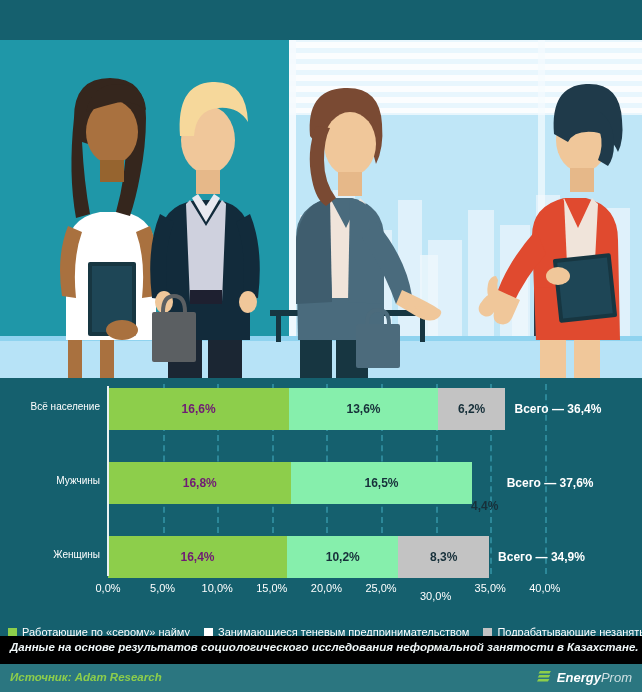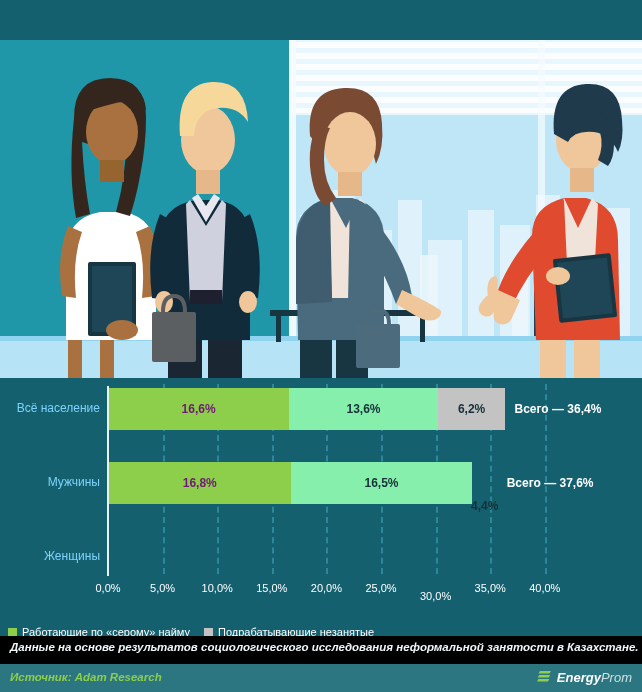--- a/index.html
+++ b/index.html
@@ -14,21 +14,21 @@
   #header-title .t-white{color:#ffffff;font-weight:normal;}
 
   
   #illo{position:absolute;left:0;top:40px;width:642px;height:338px;overflow:hidden;background:#1f97a8;}
   #illo svg{display:block;}
 
   
   #chart{position:absolute;left:0;top:378px;width:642px;height:234px;background:#15606e;}
   .gridline{position:absolute;top:0;width:0;height:190px;border-left:2px dashed #3fa9bd;opacity:.55;}
   #axisline{position:absolute;left:107px;top:386px;width:2px;height:190px;background:#e9f2f3;}
-  .cat-label{position:absolute;right:0;color:#7dd3fc;font-size:12px;white-space:nowrap;text-align:right;}
+  .cat-label{position:absolute;right:0;color:#ffffff;font-size:10px;white-space:nowrap;text-align:right;}
   .barrow{position:absolute;height:42px;display:flex;align-items:stretch;}
   .seg{display:flex;align-items:center;justify-content:center;font-size:12px;font-weight:bold;box-sizing:border-box;}
   .seg.s1{background:#8dce4b;color:#701a75;}
   .seg.s2{background:#86efac;color:#17303a;}
   .seg.s3{background:#c3c3c3;color:#17303a;}
   .total-label{display:flex;align-items:center;padding-left:9px;color:#ffffff;font-size:12px;font-weight:bold;white-space:nowrap;}
   .tick-label{position:absolute;color:#ffffff;font-size:11px;transform:translateX(-50%);white-space:nowrap;}
 
   
   #legend{position:absolute;left:0;top:622px;width:642px;height:20px;display:flex;align-items:center;padding-left:8px;box-sizing:border-box;}
@@ -210,36 +210,46 @@
         <div class="total-label">Всего — 36,4%</div>
       </div>
       <div class="cat-label" style="top: 97px; right: 542px;">Мужчины</div>
       <div class="barrow" style="left: 108px; top: 84px;">
         <div class="seg s1" style="width: 183.456px;">16,8%</div>
         <div class="seg s2" style="width: 180.18px;">16,5%</div>
         <div class="seg s3" style="width: 26px; margin-top: 44px;">4,4%</div>
         <div class="total-label">Всего — 37,6%</div>
       </div>
       <div class="cat-label" style="top: 171px; right: 542px;">Женщины</div>
+      <div class="barrow" style="left: 108px; top: 158px;">
+        <div class="seg s1" style="width: 179.088px;">16,4%</div>
+        <div class="seg s2" style="width: 111.384px;">10,2%</div>
+        <div class="seg s3" style="width: 90.636px;">8,3%</div>
+        <div class="total-label">Всего — 34,9%</div>
+      </div>
       <div class="tick-label" style="left: 108px; top: 204px;">0,0%</div>
       <div class="tick-label" style="left: 162.6px; top: 204px;">5,0%</div>
       <div class="tick-label" style="left: 217.2px; top: 204px;">10,0%</div>
       <div class="tick-label" style="left: 271.8px; top: 204px;">15,0%</div>
       <div class="tick-label" style="left: 326.4px; top: 204px;">20,0%</div>
       <div class="tick-label" style="left: 381px; top: 204px;">25,0%</div>
       <div class="tick-label" style="left: 435.6px; top: 212px;">30,0%</div>
       <div class="tick-label" style="left: 490.2px; top: 204px;">35,0%</div>
       <div class="tick-label" style="left: 544.8px; top: 204px;">40,0%</div>
     </div>
   <div id="axisline"></div>
 
   <div id="legend">
       <div class="leg-item">
         <span class="leg-swatch" style="background: rgb(141, 206, 75);"></span>
         <span class="leg-text">Работающие по «серому» найму</span>
+      </div>
+      <div class="leg-item">
+        <span class="leg-swatch" style="background: rgb(255, 255, 255);"></span>
+        <span class="leg-text">Занимающиеся теневым предпринимательством</span>
       </div>
       <div class="leg-item">
         <span class="leg-swatch" style="background: rgb(195, 195, 195);"></span>
         <span class="leg-text">Подрабатывающие незанятые</span>
       </div>
     </div>
 
   <div id="note">
     <div id="note-text">Данные на основе результатов социологического исследования неформальной занятости в Казахстане.</div>
   </div>

